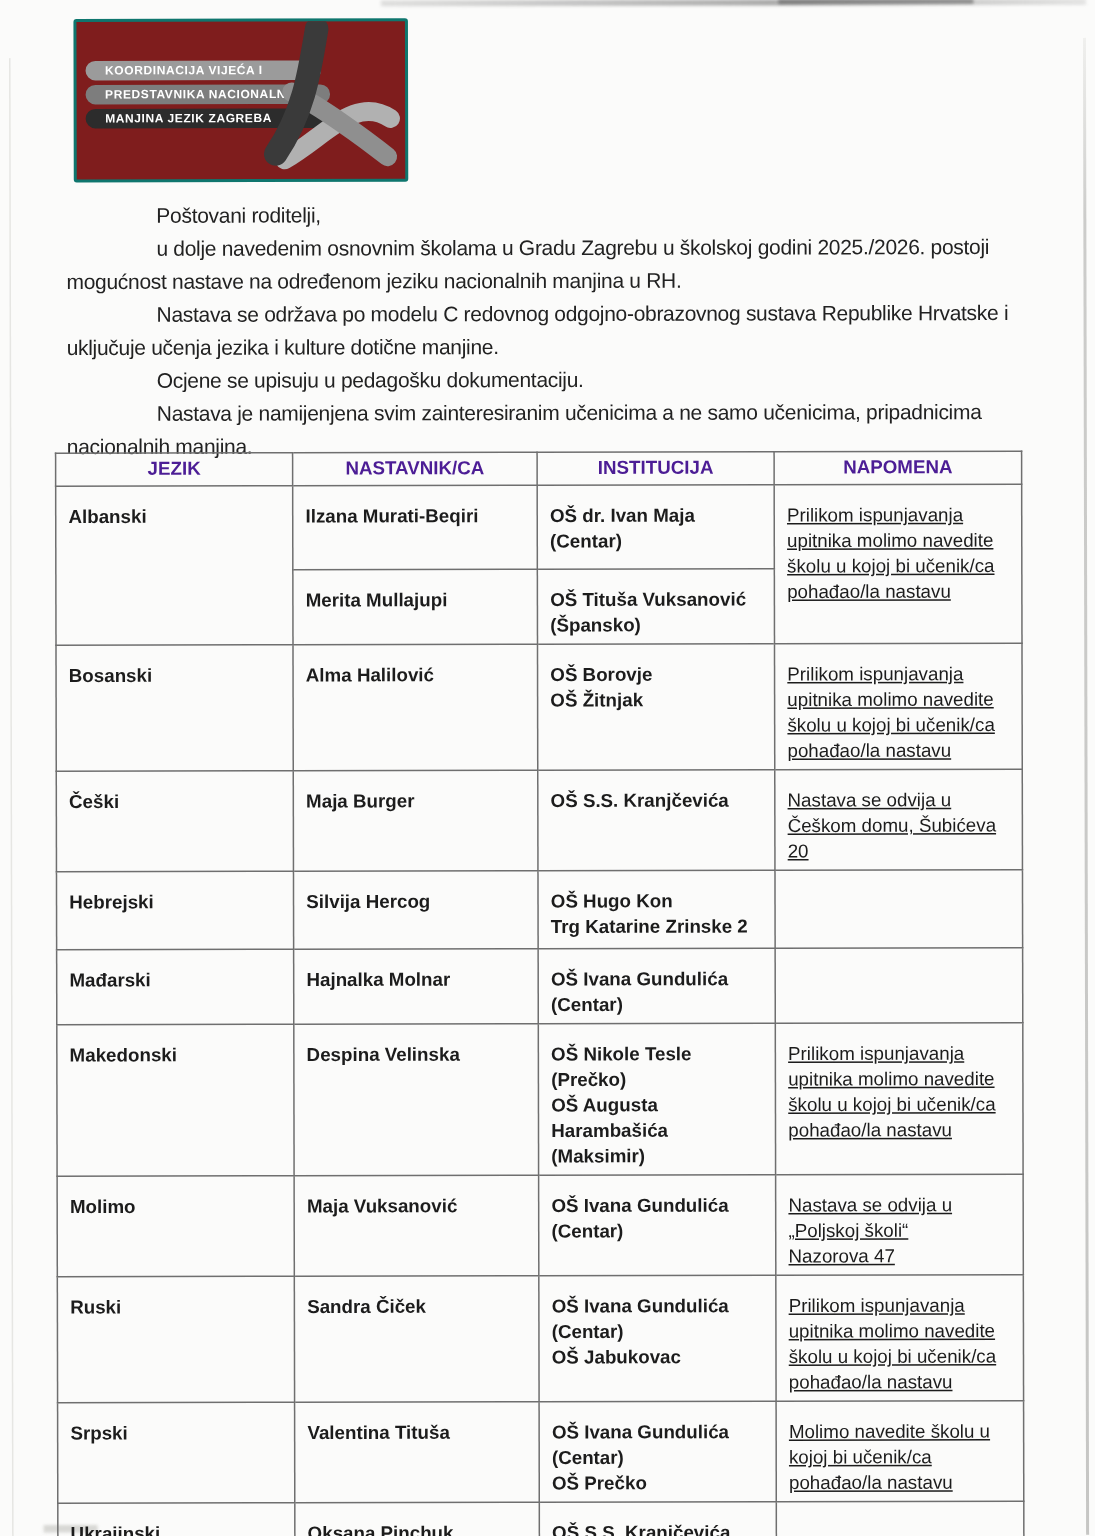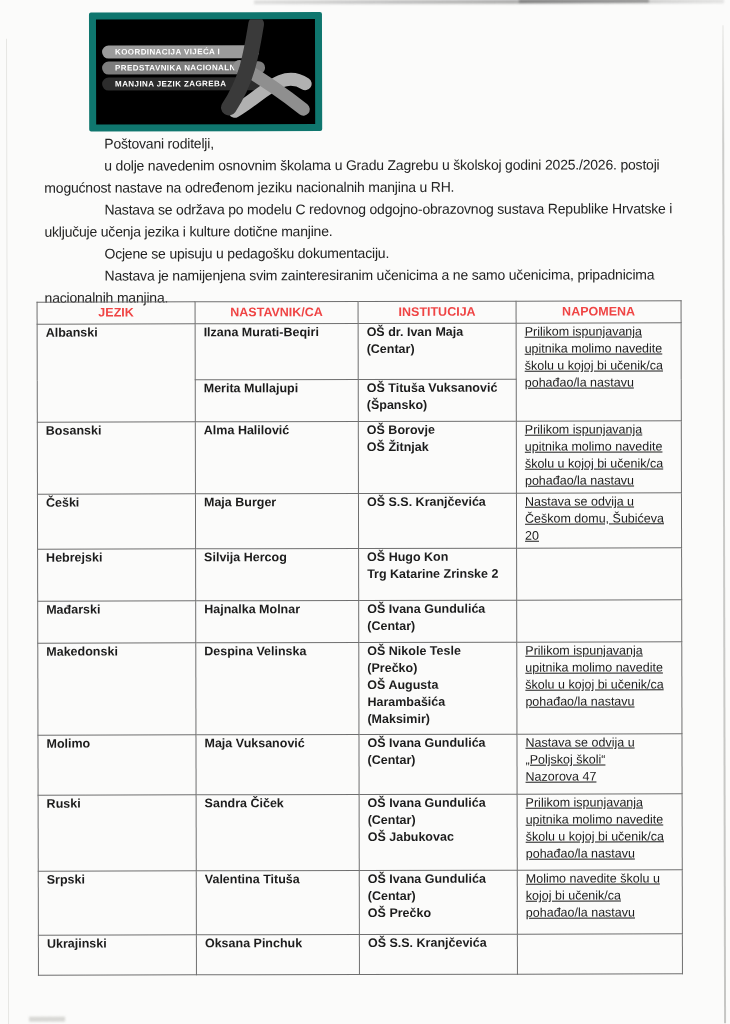--- a/index.html
+++ b/index.html
@@ -20,21 +20,21 @@
   .scan-top2{position:absolute;left:520px;top:0;width:130px;height:3px;
     background:rgba(70,70,70,.5);filter:blur(1.2px);}
   .edge-right{position:absolute;right:5px;top:26px;bottom:0;width:2px;
     background:linear-gradient(#f0f0ee,#ccccca 12%,#c6c6c4);}
   .edge-left{position:absolute;left:7px;top:38px;bottom:0;width:1px;background:#e6e6e3;}
   .corner-mark{position:absolute;left:28px;bottom:3px;width:36px;height:5px;
     background:#d8d8d5;filter:blur(1px);}
 
   
   .logo-badge{position:absolute;left:50px;top:12px;width:219px;height:105px;
-    border:7px solid #0f766e;border-radius:2px;background:#000000;margin-left:40px;}
+    border:2px solid #0f766e;border-radius:2px;background:#7f1d1d;}
   .logo-k{position:absolute;left:118px;top:0px;width:100px;height:100px;z-index:2;}
   .pills{position:absolute;left:6px;top:26px;display:flex;flex-direction:column;gap:3px;z-index:1;}
   .pill{height:13px;border-radius:7px;color:#fff;
     font-size:8px;font-weight:bold;letter-spacing:.4px;
     display:flex;align-items:center;padding:0 10px 0 13px;
     white-space:nowrap;box-sizing:border-box;}
   .pill-1{background:#9b9b9b;width:157px;}
   .pill-2{background:#7d7d7d;width:163px;}
   .pill-3{background:#2c2c2c;width:159px;}
   .logo-address{position:absolute;left:5px;top:84px;z-index:3;
@@ -44,22 +44,22 @@
   
   .letter{position:absolute;left:45px;right:32px;top:132px;
     font-size:14px;line-height:22px;letter-spacing:-0.2px;color:#222;}
   .letter p{margin:0;text-indent:60px;}
 
   
   table.lang{position:absolute;left:37px;top:301px;width:644px;
     border-collapse:collapse;table-layout:fixed;}
   table.lang th,table.lang td{border:1px solid #6f6f6f;vertical-align:top;}
   table.lang th{font-size:12.5px;font-weight:bold;text-align:center;
-    padding:3px 2px;height:15px;line-height:15px;color:#ef4444;}
-  table.lang td{font-size:12.5px;line-height:17px;padding:0 4px 3px 8px;
+    padding:3px 2px;height:15px;line-height:15px;color:#4c1d95;}
+  table.lang td{font-size:12.5px;line-height:17px;padding:12px 4px 3px 8px;
     white-space:pre-line;color:#1c1c1c;}
   td.b{font-weight:bold;}
   td.nap{font-size:12.2px;color:#262626;text-decoration:underline;}
 </style>
 </head>
 <body>
 
 <div class="page">
 
   <div class="scan-top"></div>

